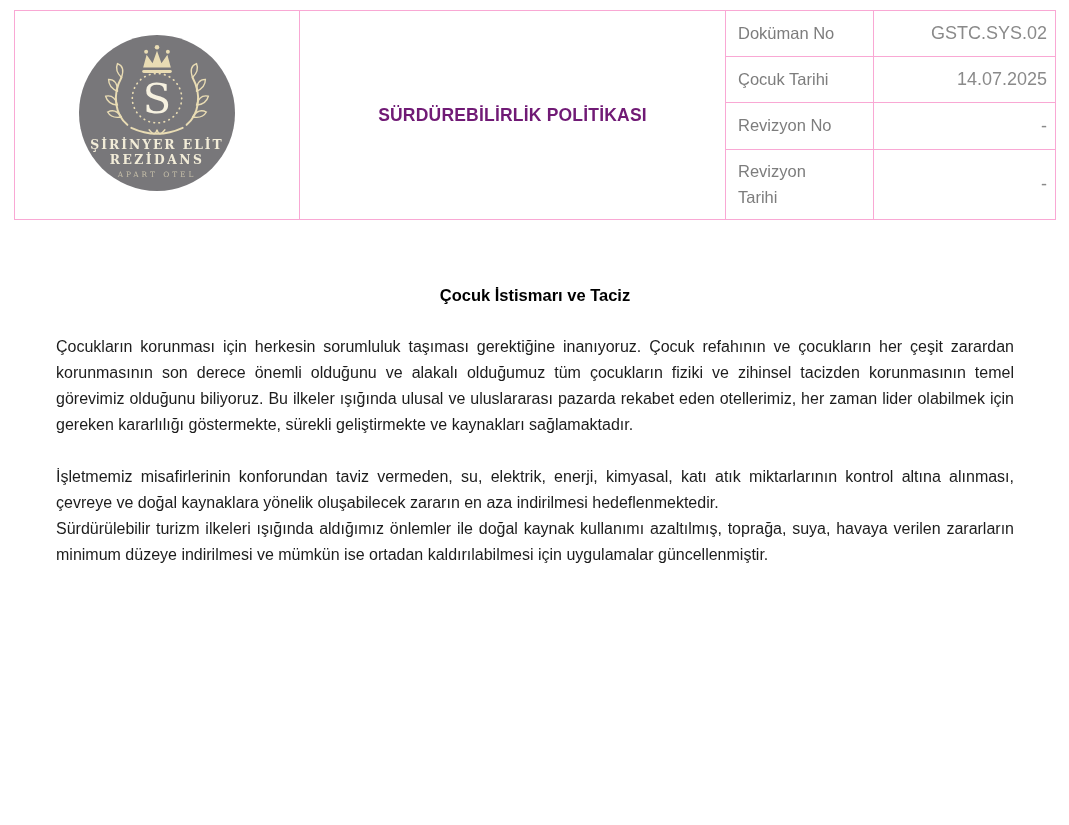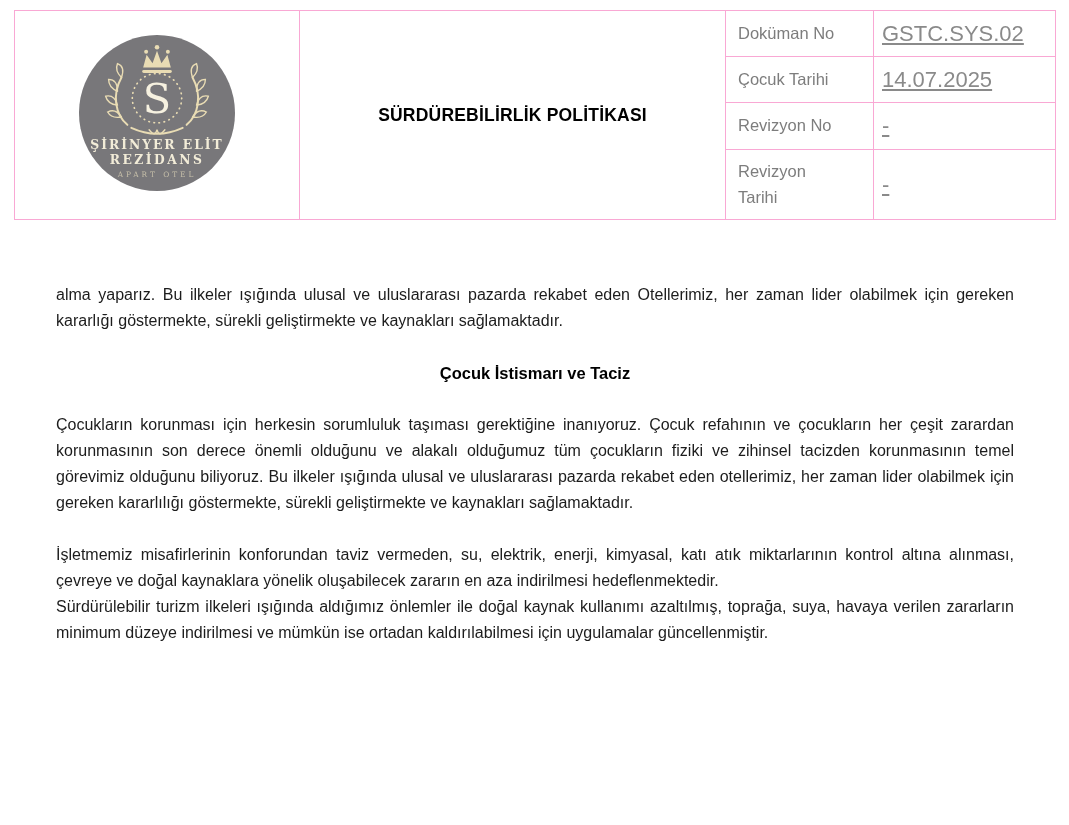--- a/index.html
+++ b/index.html
@@ -21,36 +21,35 @@
   }
   table.header-table td {
     border: 1px solid #f9a8d4;
     vertical-align: middle;
   }
   td.logo-cell { text-align: center; }
   td.title-cell {
     text-align: center;
     font-weight: bold;
     font-size: 17.5px;
-    color: #000000;
+    color: #701a75;
     letter-spacing: 0.2px;
   }
   td.meta-label {
     font-size: 16.5px;
     color: #7d7d7d;
     padding: 6px 12px;
     white-space: pre-line;
     line-height: 1.55;
   }
   td.meta-value {
-    font-size: 22px;
+    font-size: 18px;
     color: #8a8a8a;
-    text-align: left;
+    text-align: right;
     padding: 6px 8px;
-    text-decoration: underline;
   }
   tr.row-s { height: 46px; }
   tr.row-m { height: 47px; }
   tr.row-l { height: 70px; }
   
   .logo-wrap { display: inline-block; line-height: 0; }
   
   .content {
     margin: 62px 55px 0 56px;
     color: #1c1c1c;
@@ -130,20 +129,19 @@
     </tr>
     <tr class="row-l">
       <td class="meta-label">Revizyon
 Tarihi</td>
       <td class="meta-value">-</td>
     </tr>
   </tbody>
     </table>
 
   <div class="content">
-    <p>alma yaparız. Bu ilkeler ışığında ulusal ve uluslararası pazarda rekabet eden Otellerimiz, her zaman lider olabilmek için gereken kararlığı göstermekte, sürekli geliştirmekte ve kaynakları sağlamaktadır.</p>
     <h3>Çocuk İstismarı ve Taciz</h3>
     <p>Çocukların korunması için herkesin sorumluluk taşıması gerektiğine inanıyoruz. Çocuk refahının ve çocukların her çeşit zarardan korunmasının son derece önemli olduğunu ve alakalı olduğumuz tüm çocukların fiziki ve zihinsel tacizden korunmasının temel görevimiz olduğunu biliyoruz. Bu ilkeler ışığında ulusal ve uluslararası pazarda rekabet eden otellerimiz, her zaman lider olabilmek için gereken kararlılığı göstermekte, sürekli geliştirmekte ve kaynakları sağlamaktadır.</p>
     <p>İşletmemiz misafirlerinin konforundan taviz vermeden, su, elektrik, enerji, kimyasal, katı atık miktarlarının kontrol altına alınması, çevreye ve doğal kaynaklara yönelik oluşabilecek zararın en aza indirilmesi hedeflenmektedir.
 Sürdürülebilir turizm ilkeleri ışığında aldığımız önlemler ile doğal kaynak kullanımı azaltılmış, toprağa, suya, havaya verilen zararların minimum düzeye indirilmesi ve mümkün ise ortadan kaldırılabilmesi için uygulamalar güncellenmiştir.</p>
   </div>
 
 </div>
 
 </body></html>

